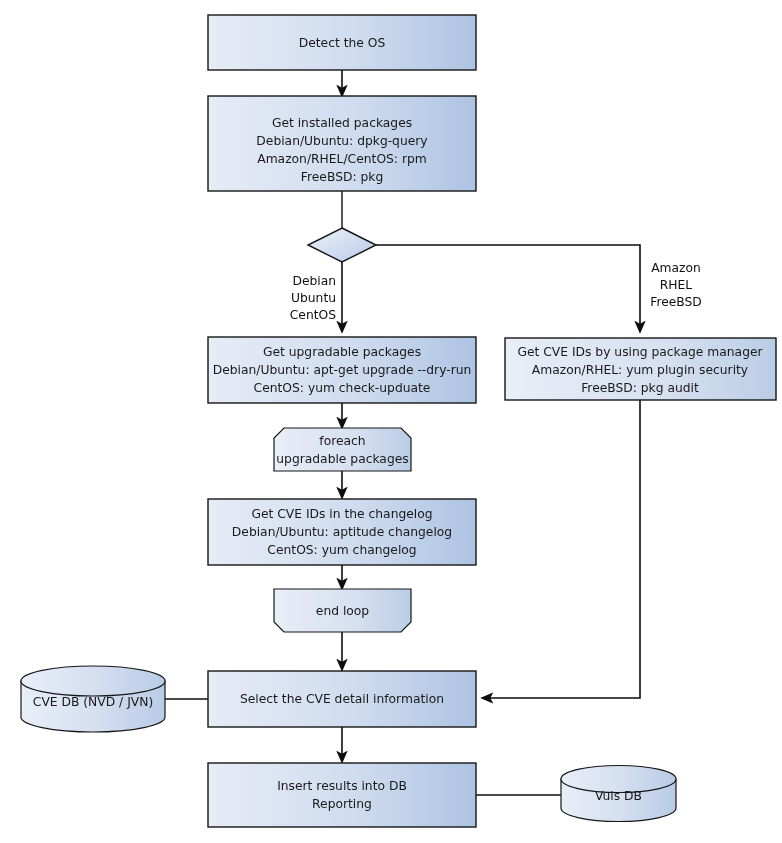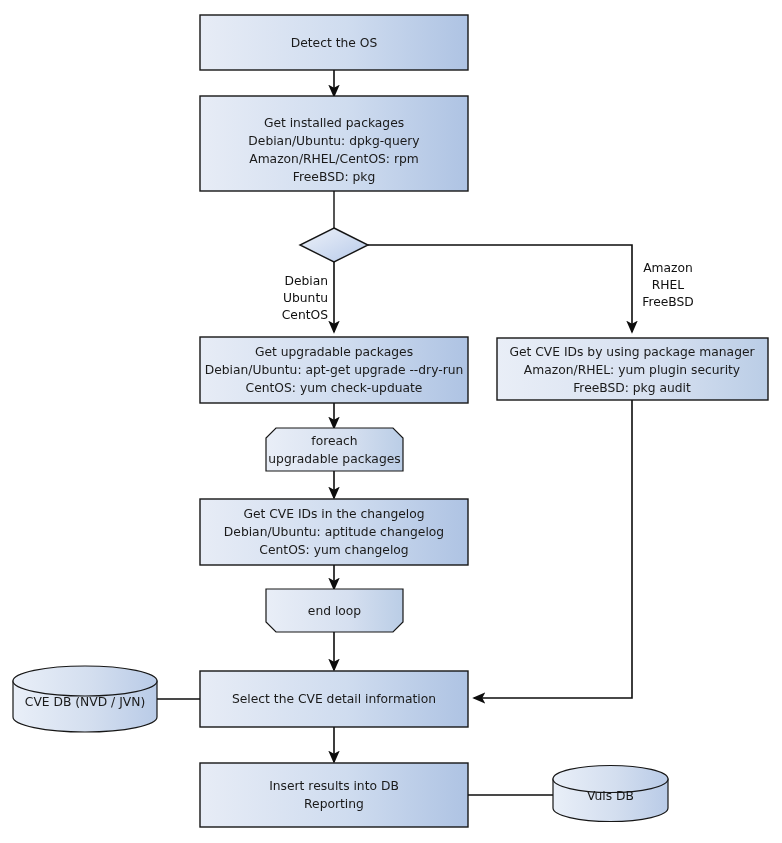--- a/index.html
+++ b/index.html
@@ -10,20 +10,21 @@
   body {
     width: 782px;
     height: 843px;
     font-family: "DejaVu Sans", sans-serif;
     overflow: hidden;
   }
   #flow-root {
     position: relative;
     width: 688px;
     height: 843px;
+    padding-left: 8px;
   }
   svg#flowchart {
     display: block;
     width: 782px;
     height: 843px;
   }
   .node-shape {
     stroke: #161616;
     stroke-width: 1.4;
   }

